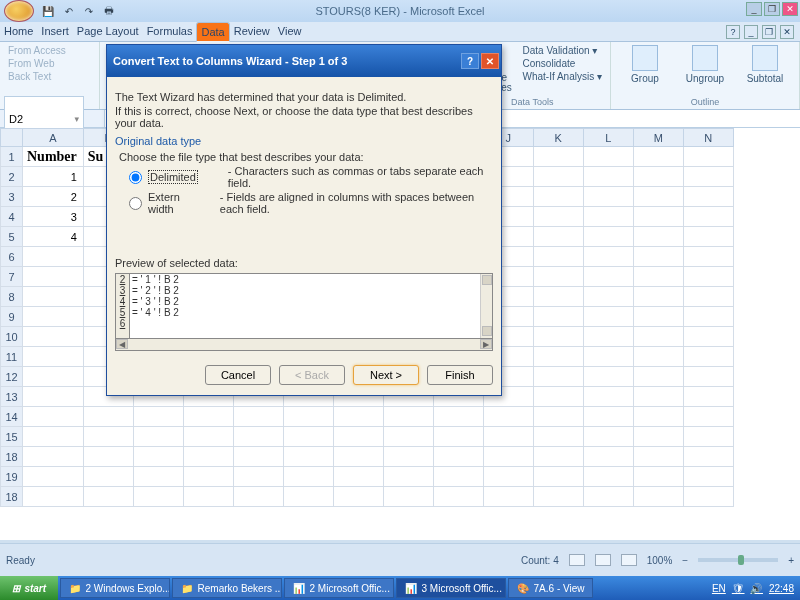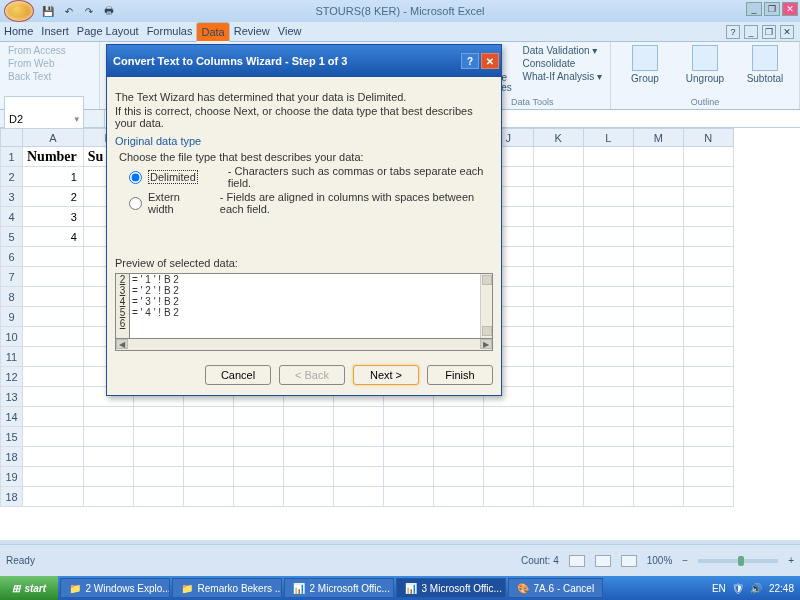--- a/index.html
+++ b/index.html
@@ -43,30 +43,30 @@
   .rowhdr{background:#e6eef8;border:1px solid #c4d4e6;text-align:center!important;color:#3a5270;width:22px;padding:0!important;}
   .corner{width:22px;}
   .colw{width:50px;}
   .hdrcell{font-weight:bold;text-align:left!important;padding-left:4px!important;font-size:14px;font-family:"Times New Roman",serif;}
   
   .sheettabs{position:absolute;bottom:16px;left:0;right:0;height:18px;background:#e6eef8;display:flex;align-items:center;font-size:11px;border-top:1px solid #b9cfe4;}
   .navbtns span{width:14px;height:14px;display:inline-flex;align-items:center;justify-content:center;border:1px solid #b9cfe4;margin-left:2px;font-size:8px;color:#667;cursor:pointer;}
   .tab{padding:1px 10px;border:1px solid #b9cfe4;border-bottom:none;background:#fff;margin-left:2px;border-radius:0 0 4px 4px;cursor:pointer;}
   .tab.inactive{background:#dfe9f4;color:#556;}
   
-  .statusbar{position:absolute;bottom:0;left:0;right:0;height:32px;background:#d7e5f4;display:flex;align-items:center;font-size:10px;color:#3a587a;border-top:1px solid #b9cfe4;padding:7px 6px;justify-content:space-between;}
+  .statusbar{position:absolute;bottom:0;left:0;right:0;height:16px;background:#d7e5f4;display:flex;align-items:center;font-size:10px;color:#3a587a;border-top:1px solid #b9cfe4;padding:16px 6px;justify-content:space-between;}
   .statusbar .right{display:flex;gap:10px;align-items:center;}
   .viewbtn{width:16px;height:12px;border:1px solid #9ab;background:#eef5fc;}
   .slider{width:80px;height:4px;background:#b9cfe4;position:relative;}
   .slider::after{content:"";position:absolute;left:50%;top:-3px;width:6px;height:10px;background:#6a8;border-radius:2px;}
   .wtaskbar{position:absolute;bottom:0;left:0;right:0;height:24px;background:linear-gradient(#3c8ae0,#1f5db8);display:flex;align-items:center;font-size:10px;color:#fff;}
   .startbtn{height:24px;padding:0 12px;background:linear-gradient(#6ec36e,#2b8a2b);font-weight:bold;font-style:italic;display:flex;align-items:center;gap:4px;cursor:pointer;}
   .tbtn{height:20px;margin-left:2px;padding:0 8px;background:#3d76c6;border:1px solid #2a5aa0;display:flex;align-items:center;gap:4px;cursor:pointer; max-width:110px; overflow:hidden;white-space:nowrap;}
   .tbtn.active{background:#1e4f9e;}
-  .tray{margin-left:auto;display:flex;gap:6px;align-items:center;padding-right:6px;}
+  .tray{margin-left:auto;display:flex;gap:6px;align-items:center;padding-right:6px;text-decoration:underline;}
   
   .modal{position:absolute;left:106px;top:44px;width:396px;background:#f4f1e6;border:1px solid #1e4e9e;box-shadow:2px 3px 6px rgba(0,0,0,0.3);font-size:11px;}
   .modal .dlgtitle{height:32px;background:linear-gradient(#3a80d8,#1553a8);color:#fff;font-weight:bold;display:flex;align-items:center;padding-left:6px;}
   .modal .dlgtitle .dbtns{margin-left:auto;display:flex;}
   .modal .dlgtitle .dbtns div{width:18px;height:16px;margin-right:2px;display:flex;align-items:center;justify-content:center;border:1px solid #fff4;font-size:10px;}
   .modal .help{background:#3a7fd6;}
   .modal .close{background:#e0542a;}
   .modal .body{padding:14px 8px 10px; color:#333;}
   .fieldset-label{color:#1e5aa8;margin:6px 0 4px;}
   .radio{display:flex;align-items:center;gap:6px;margin:2px 0 2px 14px;}
@@ -554,21 +554,21 @@
   <div class="tbtn">
       <span>📊</span>
       <span>2 Microsoft Offic...</span>
     </div>
   <div class="tbtn active">
       <span>📊</span>
       <span>3 Microsoft Offic...</span>
     </div>
   <div class="tbtn">
       <span>🎨</span>
-      <span>7A.6 - Cancel</span>
+      <span>7A.6 - View</span>
     </div>
   <div class="tray">
     <span>EN</span>
     <span>🛡</span>
     <span>🔊</span>
     <span>22:48</span>
   </div>
 </div>
 
 <div class="modal">

